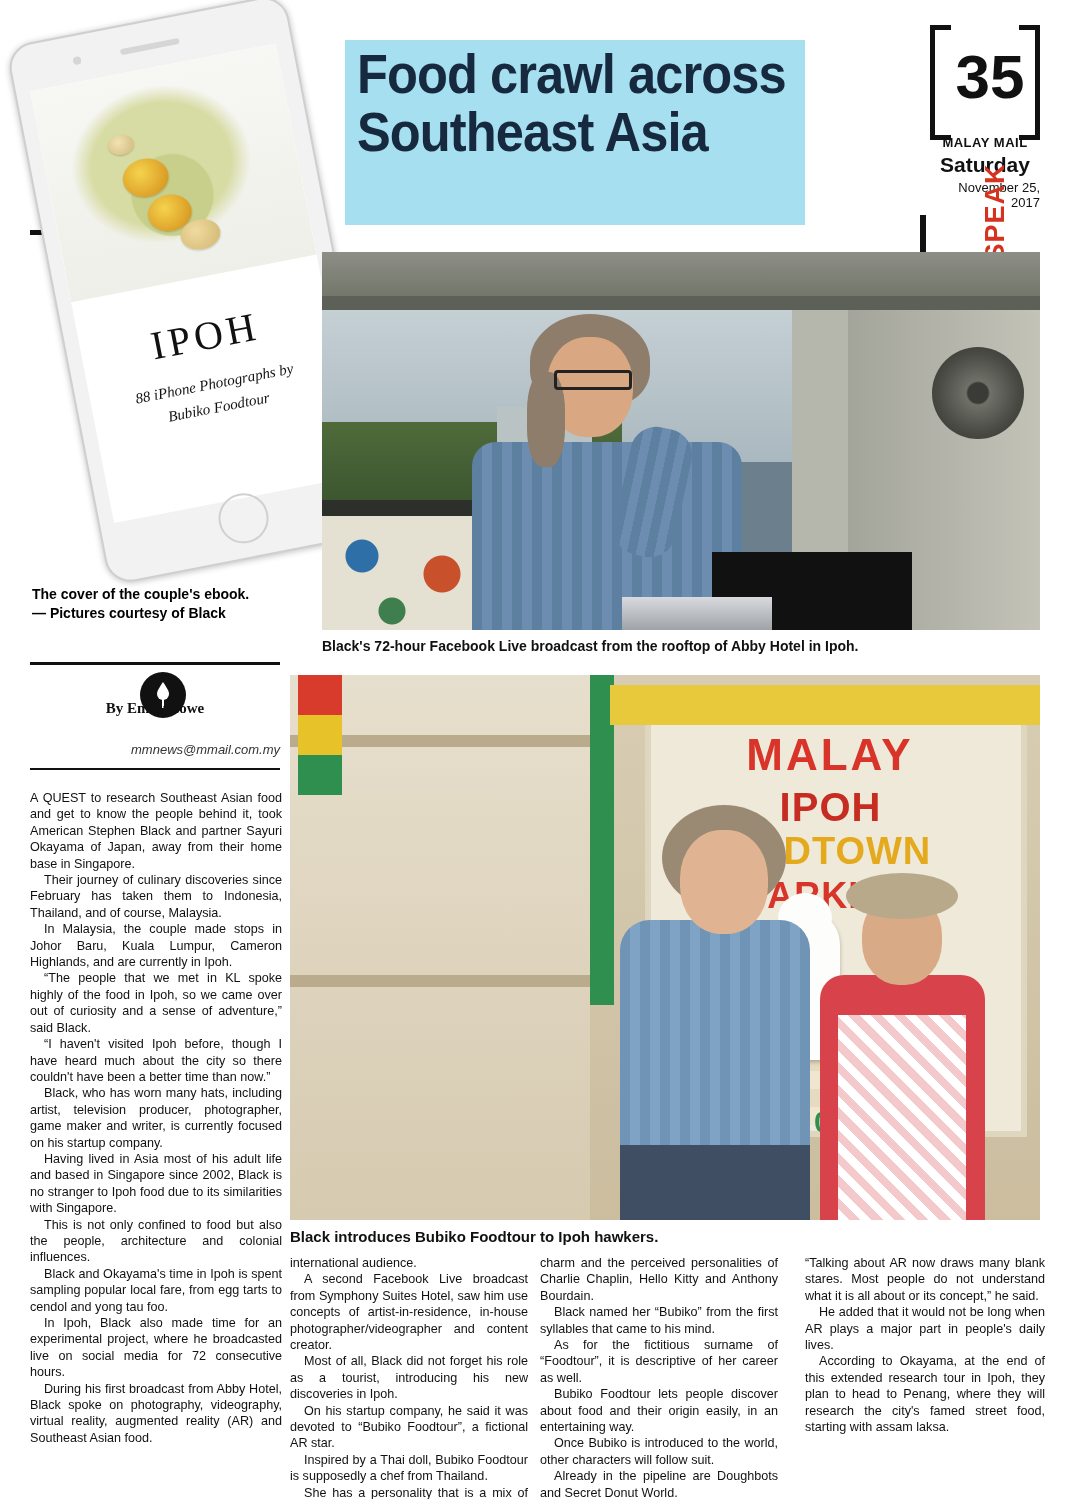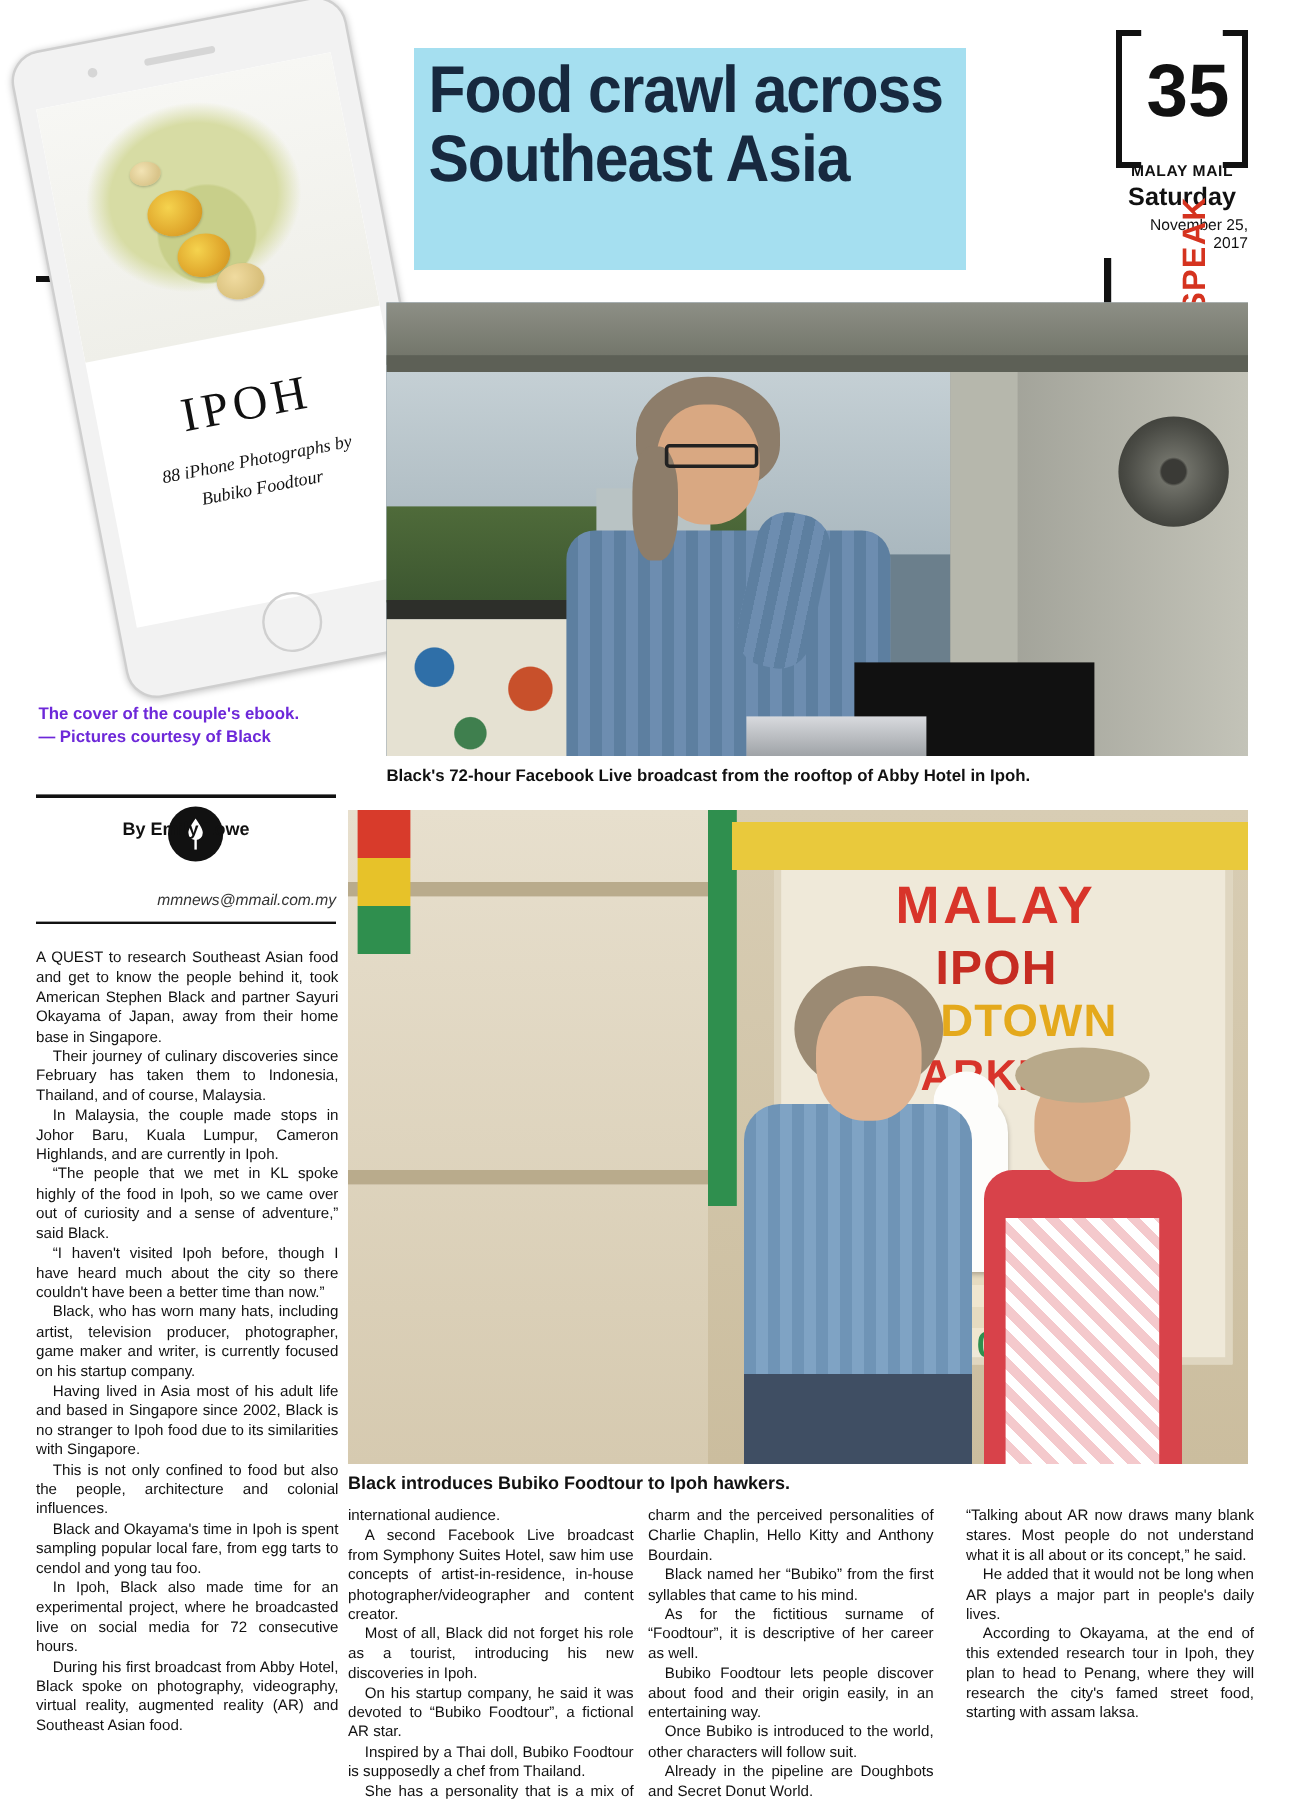--- a/index.html
+++ b/index.html
@@ -124,21 +124,21 @@
     font-family:"Liberation Serif", serif;
     font-size:40px;letter-spacing:4px;color:#111;
   }
   .cover-sub{
     position:absolute;left:0;top:310px;width:250px;text-align:center;
     font-family:"Liberation Serif", serif;
     font-size:15px;color:#111;line-height:24px;font-style:italic;
   }
   .cap-left{
     position:absolute;left:32px;top:585px;width:280px;
-    font-size:14px;font-weight:bold;line-height:19px;color:#6d28d9;
+    font-size:14px;font-weight:bold;line-height:19px;color:#000000;
   }
 
   
   .photo-top{
     position:absolute;left:322px;top:252px;width:718px;height:378px;
     overflow:hidden;background:#6b7f8c;
   }
   .pt-sky{position:absolute;left:0;top:0;width:718px;height:210px;
     background:linear-gradient(#cfd9dd,#aab8bf);}
   .pt-ceiling{position:absolute;left:0;top:0;width:718px;height:52px;
@@ -187,22 +187,22 @@
   }
 
   
   .div-rule{position:absolute;left:30px;top:662px;width:250px;height:3px;background:#111;}
   .pen-circle{
     position:absolute;left:140px;top:672px;width:46px;height:46px;border-radius:50%;
     background:#111;
   }
   .pen-circle svg{position:absolute;left:11px;top:8px;}
   .byline{
-    position:absolute;left:30px;top:683px;width:250px;text-align:center;
-    font-size:15px;font-weight:bold;color:#111;
+    position:absolute;left:30px;top:700px;width:250px;text-align:center;
+    font-size:15px;font-weight:bold;color:#111;font-family:Liberation Serif, serif;
   }
   .byemail{
     position:absolute;left:30px;top:742px;width:250px;text-align:right;
     font-size:13px;font-style:italic;color:#333;
   }
   .div-rule2{position:absolute;left:30px;top:768px;width:250px;height:2px;background:#111;}
 
   
   .photo-main{
     position:absolute;left:290px;top:675px;width:750px;height:545px;

